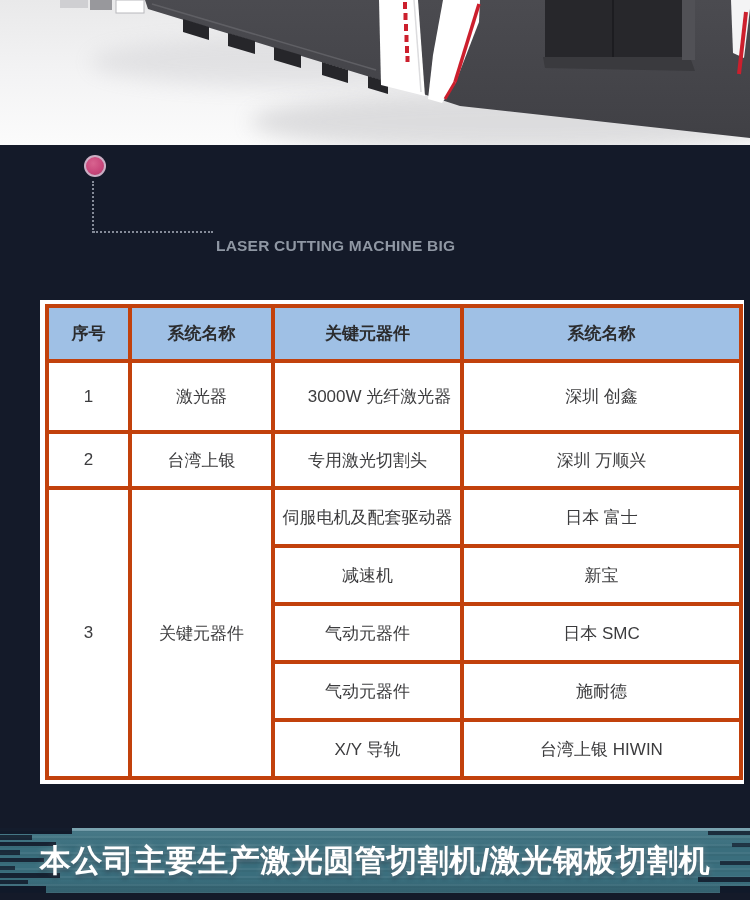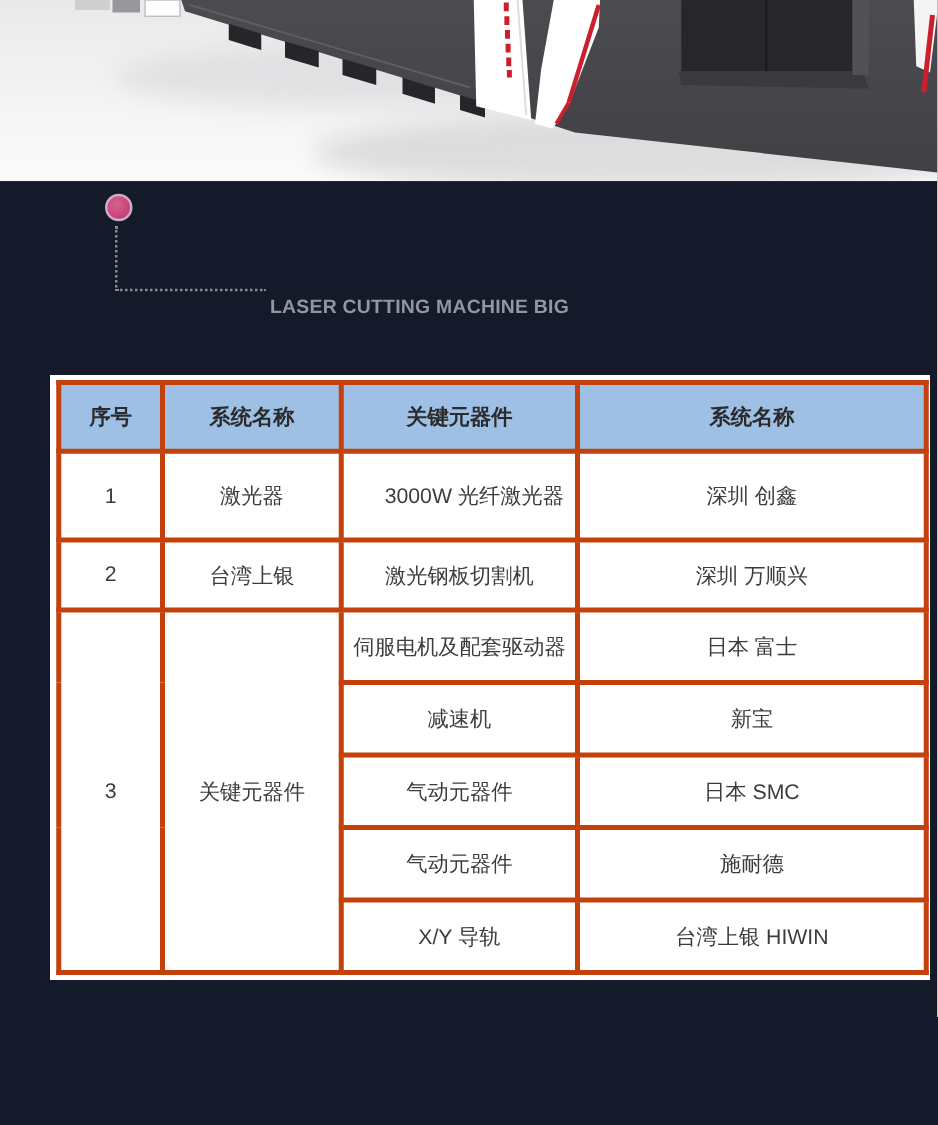--- a/index.html
+++ b/index.html
@@ -170,21 +170,21 @@
       </tr>
       <tr class="r1">
         <td>1</td>
         <td>激光器</td>
         <td class="comp-wrap">3000W 光纤激光器</td>
         <td>深圳 创鑫</td>
       </tr>
       <tr class="r2">
         <td>2</td>
         <td>台湾上银</td>
-        <td>激光钢板切割机</td>
+        <td>专用激光切割头</td>
         <td>深圳 万顺兴</td>
       </tr>
       <tr class="sub">
         <td class="merged" rowspan="5">3</td>
         <td class="merged" rowspan="5">关键元器件</td>
         <td>伺服电机及配套驱动器</td>
         <td>日本 富士</td>
       </tr>
       <tr class="sub">
         <td>减速机</td>
@@ -199,14 +199,32 @@
         <td>施耐德</td>
       </tr>
       <tr class="sub">
         <td>X/Y 导轨</td>
         <td>台湾上银 HIWIN</td>
       </tr>
     </tbody>
       </table>
   </div>
 
+  <div class="banner">
+    <div class="banner-highlight"></div>
+    <div class="streak l1"></div>
+    <div class="streak l2"></div>
+    <div class="streak l3"></div>
+    <div class="streak l4"></div>
+    <div class="streak l5"></div>
+    <div class="streak l6"></div>
+    <div class="streak l7"></div>
+    <div class="streak l8"></div>
+    <div class="streak l9"></div>
+    <div class="streak r1"></div>
+    <div class="streak r2"></div>
+    <div class="streak r3"></div>
+    <div class="streak r4"></div>
+    <div class="streak r5"></div>
+    <div class="banner-text">本公司主要生产激光圆管切割机/激光钢板切割机</div>
+  </div>
 
 </div>
 
 </body></html>

